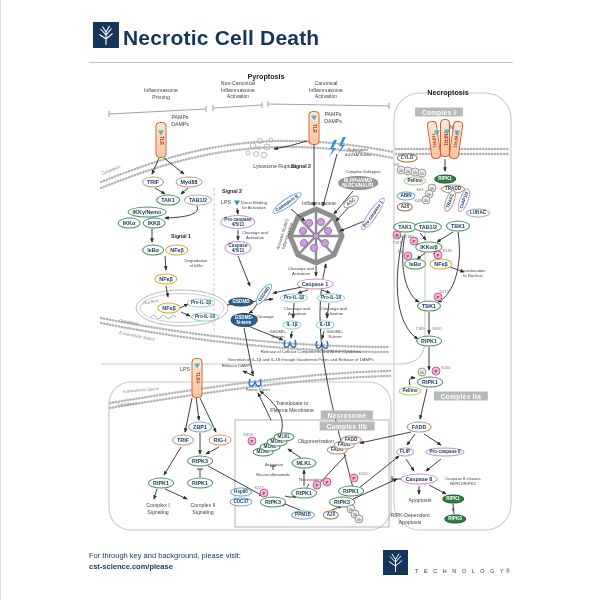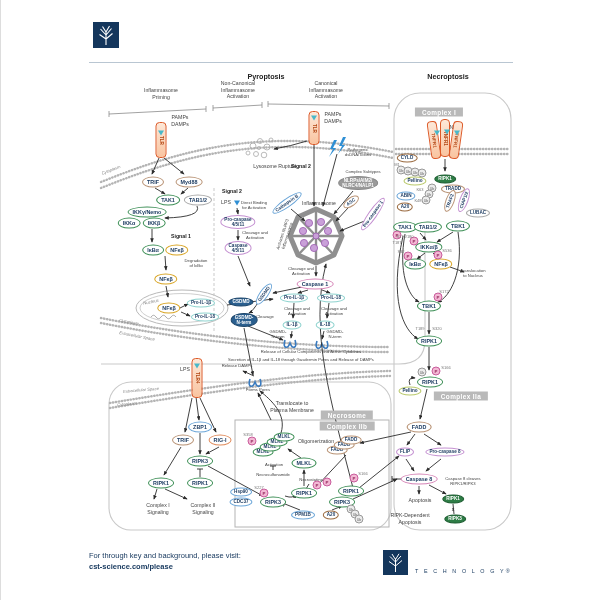--- a/index.html
+++ b/index.html
@@ -43,20 +43,21 @@
 </head>
 <body>
 
 <div class="page">
 
   <div class="logo-sq" style="left:92px;top:22px;width:26px;height:26px">
     <svg width="26" height="26">
         <path d="M13 23 V9 M13 13 L7.5 7 M13 13 L18.5 6.5 M13 17 L6.5 12.5 M13 17 L19.5 11.5 M13 10 L9.5 4.5 M13 10 L16.5 4" stroke="#fff" stroke-width="1.1" fill="none"></path>
       </svg>
   </div>
+  <div class="hdr-title">Necrotic Cell Death</div>
   <div class="hr"></div>
 
   <svg class="layer" width="600" height="600">
     <defs>
       <marker id="ah" markerWidth="6" markerHeight="6" refX="4.2" refY="2" orient="auto">
           <path d="M0,0L5,2L0,4Z" fill="#2b2b2b"></path>
         </marker>
     </defs>
 
     <g>
@@ -206,21 +207,21 @@
       <path class="ar" marker-end="url(#ah)" d="M280,433 C286,414 270,400 259,391"></path>
       <path class="ar" d="M308,484 L305,489 M305.5,489.5 l5,2.5"></path>
       <path class="ar" d="M272,470 L272,466 M269,466 H275"></path>
       <path class="ar" d="M299,510 L284,504 M284,501.5 l-1.5,5"></path>
       <path class="ar" marker-end="url(#ah)" d="M331,510 L341,506"></path>
       <path class="ar" marker-end="url(#ah)" d="M284,496 Q293,499 294,494"></path>
     </g>
   </svg>
 
   <div class="lbl head" style="left:265px;top:76px">Pyroptosis</div>
-  <div class="lbl head" style="left:447px;top:76px">Necroptosis</div>
+  <div class="lbl head" style="left:447px;top:92px">Necroptosis</div>
   <div class="lbl" style="left:160px;top:93px">Inflammasome
 Priming</div>
   <div class="lbl" style="left:237px;top:90px">Non-Canonical
 Inflammasome
 Activation</div>
   <div class="lbl" style="left:325px;top:90px">Canonical
 Inflammasome
 Activation</div>
 
   <div class="ghead" style="left:438px;top:112px">Complex I</div>

